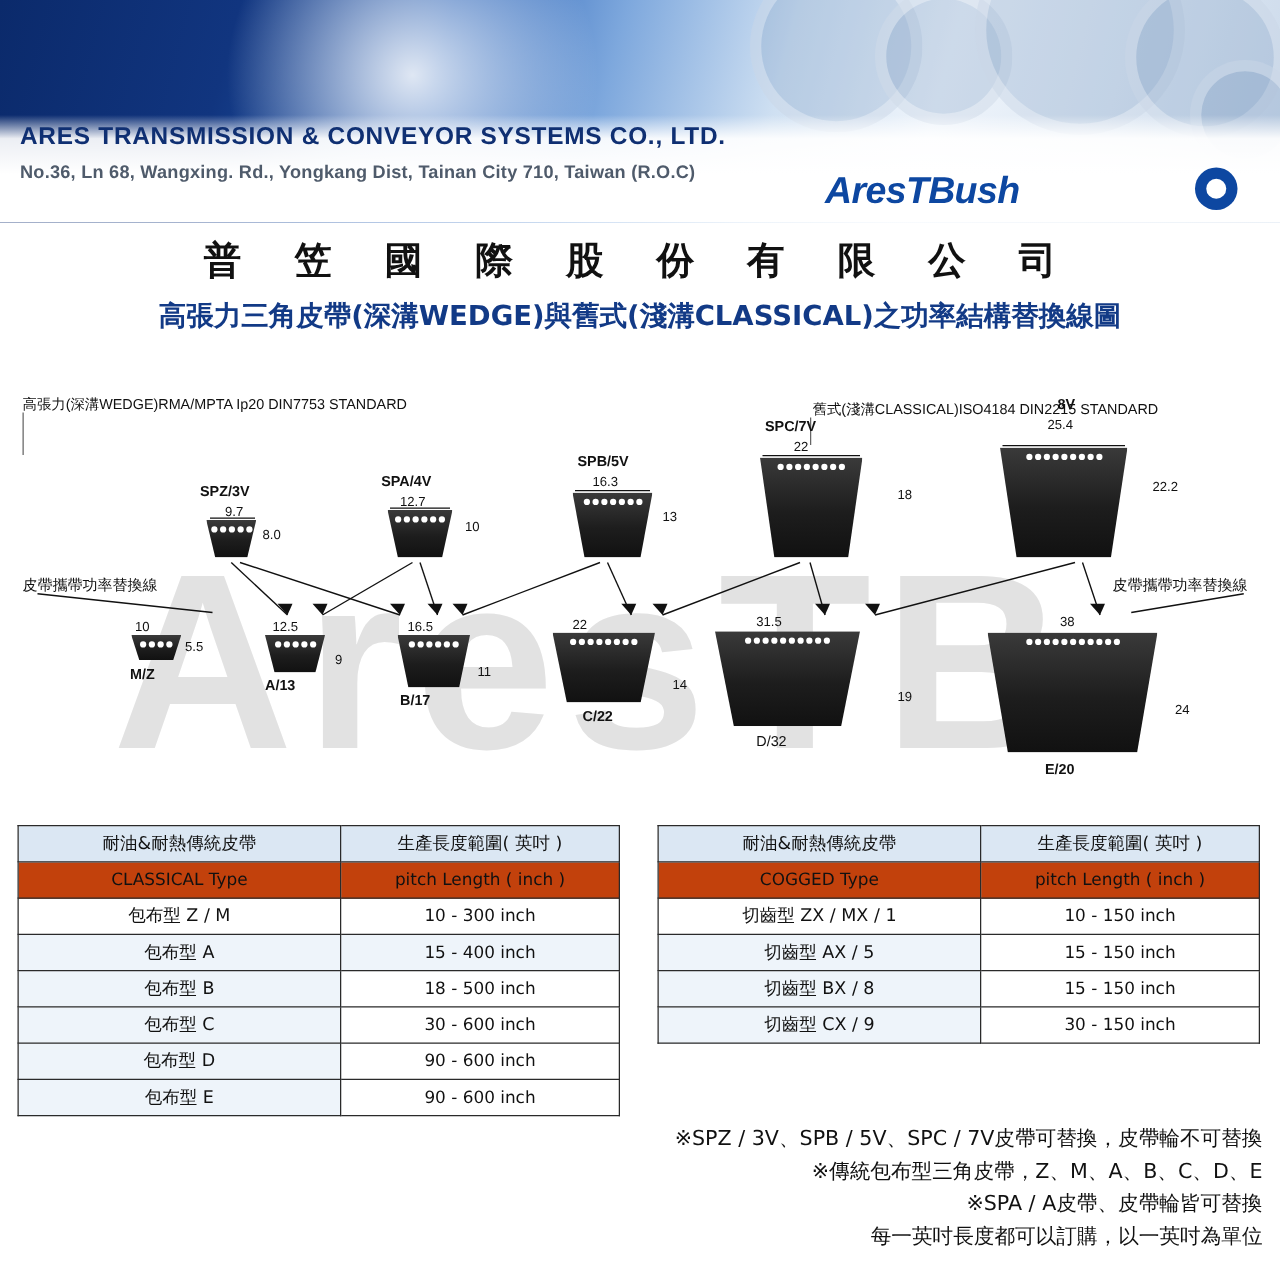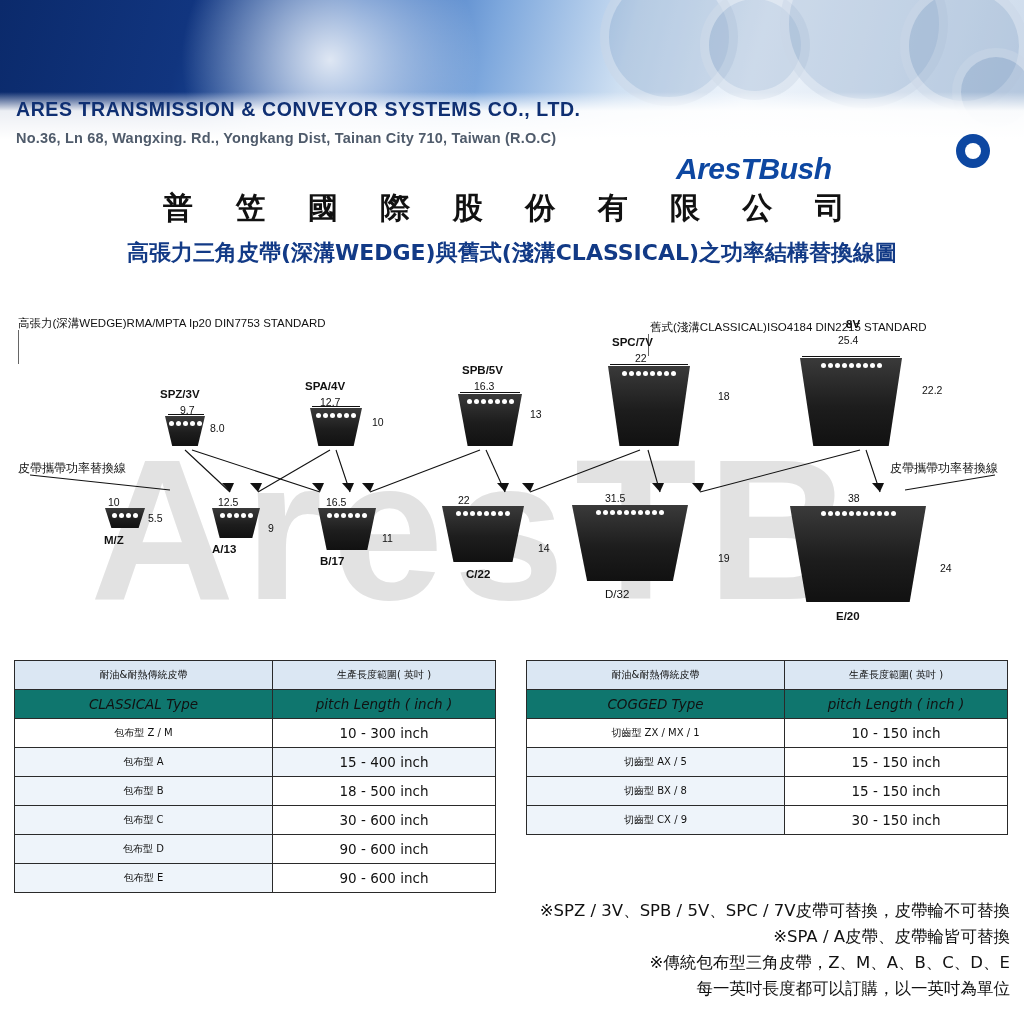--- a/index.html
+++ b/index.html
@@ -38,22 +38,22 @@
     font-family:"Liberation Sans",sans-serif;
   }
   .address-line{
     position:absolute;left:16px;top:130px;width:760px;
     font-size:14.5px;font-weight:bold;color:#4f5b6b;letter-spacing:.2px;
   }
   .brand-logo{
     position:absolute;left:660px;top:136px;width:350px;height:36px;
   }
   .brand-text{
-    position:absolute;left:16px;top:0;font-size:30px;font-weight:bold;
-    color:#0d47a1;letter-spacing:-0.5px;font-style:italic;margin-top:16px;
+    position:absolute;left:0;top:0;font-size:30px;font-weight:bold;
+    color:#0d47a1;letter-spacing:-0.5px;font-style:italic;
   }
   .brand-ring{
     position:absolute;left:296px;top:-2px;width:34px;height:34px;border-radius:50%;
     background:#0d47a1;
   }
   .brand-ring:after{
     content:"";position:absolute;left:9px;top:9px;width:16px;height:16px;border-radius:50%;
     background:#ffffff;
   }
 
@@ -98,22 +98,22 @@
   
   .tbl{
     position:absolute;border:1px solid #2a2a2a;border-collapse:collapse;
     background:#fff;z-index:3;
   }
   .tbl td{
     border:1px solid #2a2a2a;text-align:center;font-size:13.5px;color:#111;
     height:26px;font-family:"DejaVu Sans","Liberation Sans",sans-serif;
   }
   .tbl td.head{background:#dbe7f3;font-weight:normal;font-size:13.5px;}
-  .tbl td.sub{background:#0f766e;font-style:italic;}
-  .tbl td.cn{font-size:10px;text-align:center;}
+  .tbl td.sub{background:#c2410c;}
+  .tbl td.cn{font-size:14px;text-align:center;}
   .zebra{background:#eef4fa;}
 
   
   .notes{
     position:absolute;right:14px;top:898px;width:820px;text-align:right;
     font-size:16.5px;line-height:26px;color:#111;
     font-family:"DejaVu Sans","Liberation Sans",sans-serif;z-index:3;
   }
 </style>
 </head>
@@ -426,16 +426,16 @@
   </tr>
   <tr>
     <td class="cn zebra">切齒型        CX / 9</td>
     <td>30 - 150 inch</td>
   </tr>
 </tbody>
   </table>
 
 <div class="notes">
   <div>※SPZ / 3V、SPB / 5V、SPC / 7V皮帶可替換，皮帶輪不可替換</div>
+  <div>※傳統包布型三角皮帶，Z、M、A、B、C、D、E</div>
   <div>※SPA / A皮帶、皮帶輪皆可替換</div>
-  <div>※傳統包布型三角皮帶，Z、M、A、B、C、D、E</div>
   <div>每一英吋長度都可以訂購，以一英吋為單位</div>
 </div>
 
 </body></html>

